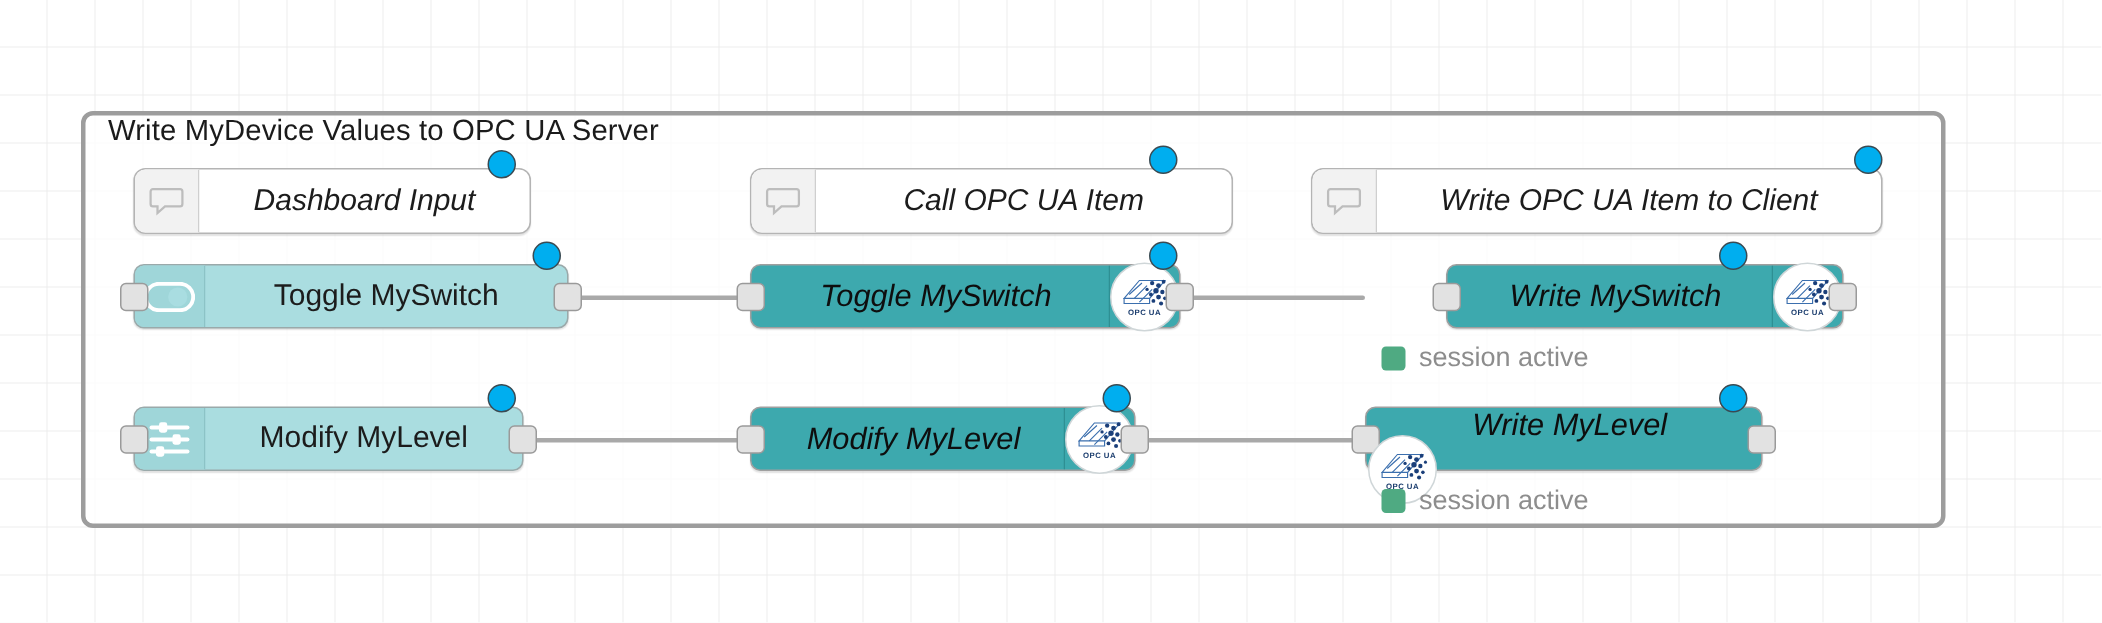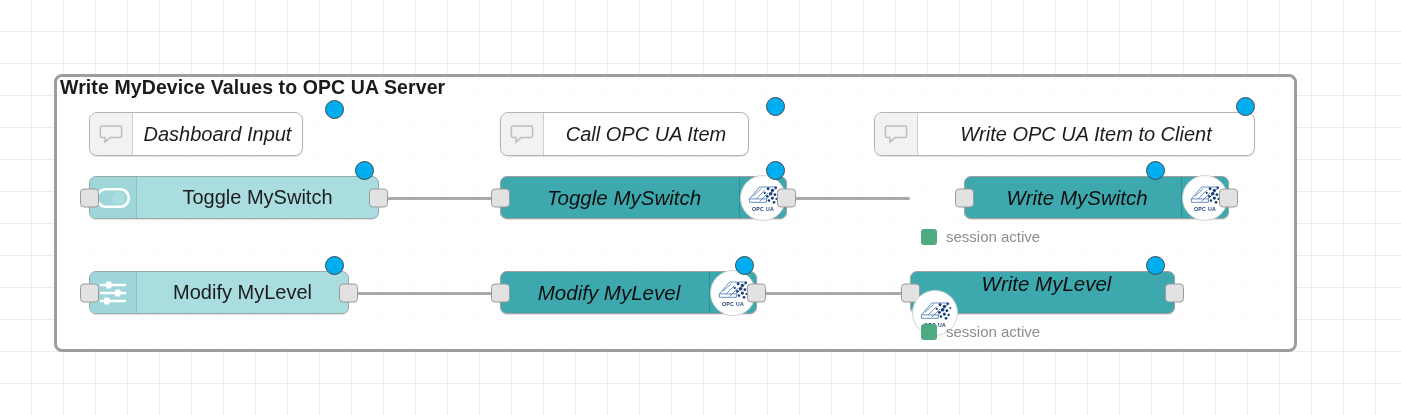--- a/index.html
+++ b/index.html
@@ -196,48 +196,48 @@
     white-space: nowrap;
   }
   .status-dot {
     width: 16px;
     height: 16px;
     border-radius: 3px;
     background: #4faa82;
     flex: 0 0 auto;
   }
   .status-text {
-    font-size: 15px;
+    font-size: 18px;
     color: #8d8d8d;
   }
 </style>
 </head>
 <body>
 
 <div id="canvas">
 
   <div class="group-box" style="left:54px; top:74px; width:1243px; height:278px;"></div>
-  <div class="group-title" style="left:60px; top:76px;font-weight:bold;">Write MyDevice Values to OPC UA Server</div>
+  <div class="group-title" style="left:72px; top:76px;">Write MyDevice Values to OPC UA Server</div>
 
   <div class="wire" style="left:378px; top:197px; width:122px;"></div>
   <div class="wire" style="left:787px; top:197px; width:123px;"></div>
   <div class="wire" style="left:348px; top:292px; width:152px;"></div>
   <div class="wire" style="left:757px; top:292px; width:153px;"></div>
 
-  <div class="node comment" style="left:89px; top:112px; width:214px; height:44px;">
+  <div class="node comment" style="left:89px; top:112px; width:265px; height:44px;">
     <div class="comment-icon-box">
       <svg width="24" height="20" viewBox="0 0 24 20" aria-hidden="true">
         <path d="M3 2 h18 a1.6 1.6 0 0 1 1.6 1.6 v8.4 a1.6 1.6 0 0 1 -1.6 1.6 h-10 l-5 4.4 v-4.4 h-3 a1.6 1.6 0 0 1 -1.6 -1.6 v-8.4 a1.6 1.6 0 0 1 1.6 -1.6 z" fill="none" stroke="#bdbdbd" stroke-width="1.5"></path>
       </svg>
     </div>
     <div class="comment-label">Dashboard Input</div>
   </div>
   <div class="blue-dot" style="left:325px; top:100px;"></div>
 
-  <div class="node comment" style="left:500px; top:112px; width:249px; height:44px;">
+  <div class="node comment" style="left:500px; top:112px; width:322px; height:44px;">
     <div class="comment-icon-box">
       <svg width="24" height="20" viewBox="0 0 24 20" aria-hidden="true">
         <path d="M3 2 h18 a1.6 1.6 0 0 1 1.6 1.6 v8.4 a1.6 1.6 0 0 1 -1.6 1.6 h-10 l-5 4.4 v-4.4 h-3 a1.6 1.6 0 0 1 -1.6 -1.6 v-8.4 a1.6 1.6 0 0 1 1.6 -1.6 z" fill="none" stroke="#bdbdbd" stroke-width="1.5"></path>
       </svg>
     </div>
     <div class="comment-label">Call OPC UA Item</div>
   </div>
   <div class="blue-dot" style="left:766px; top:97px;"></div>
 
   <div class="node comment" style="left:874px; top:112px; width:381px; height:44px;">

